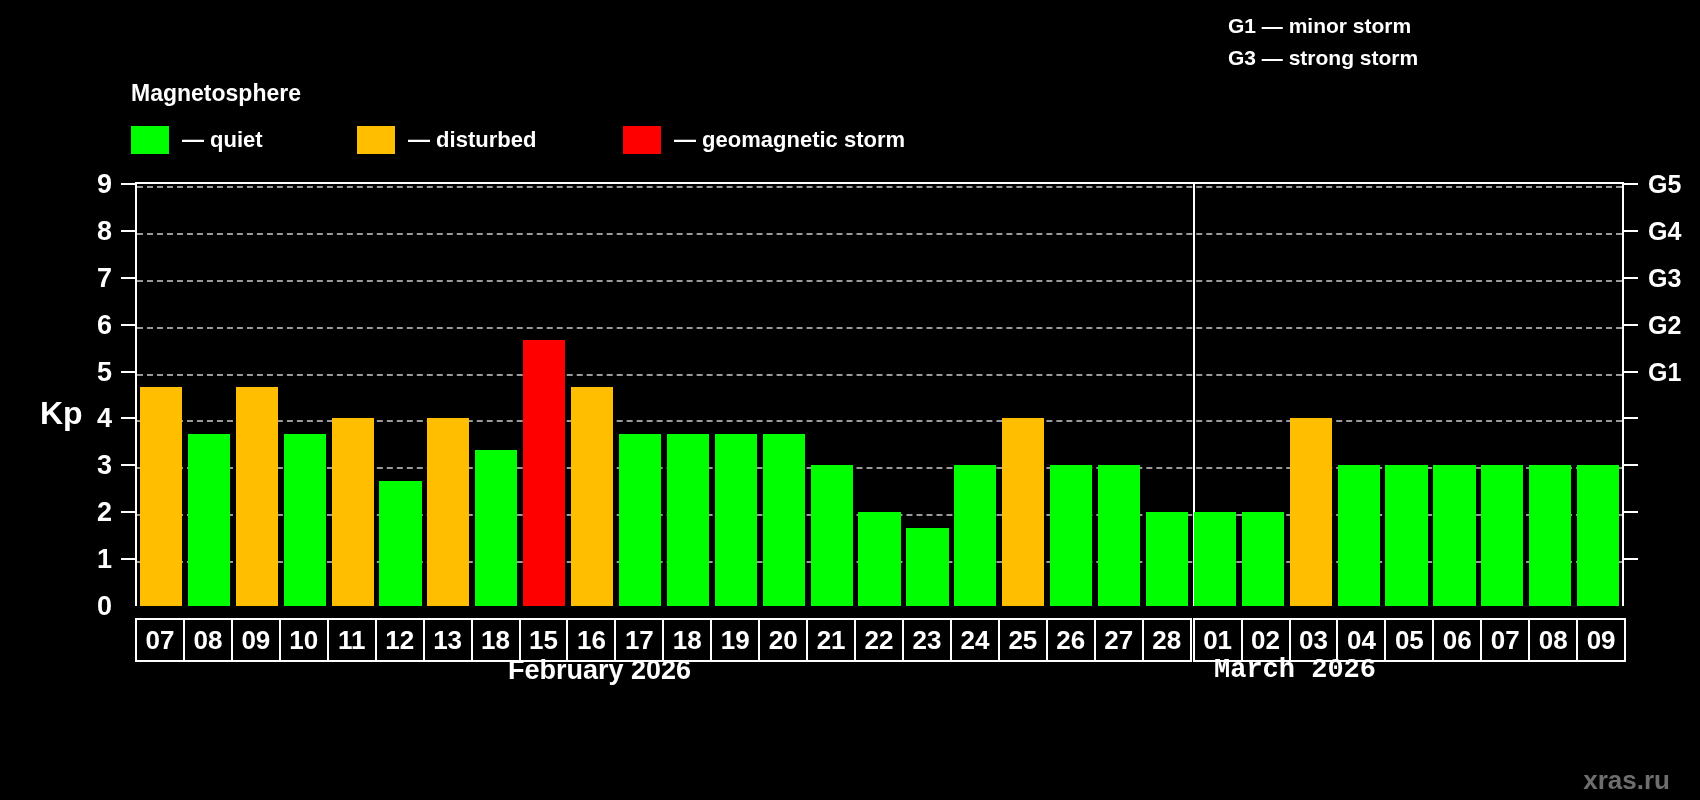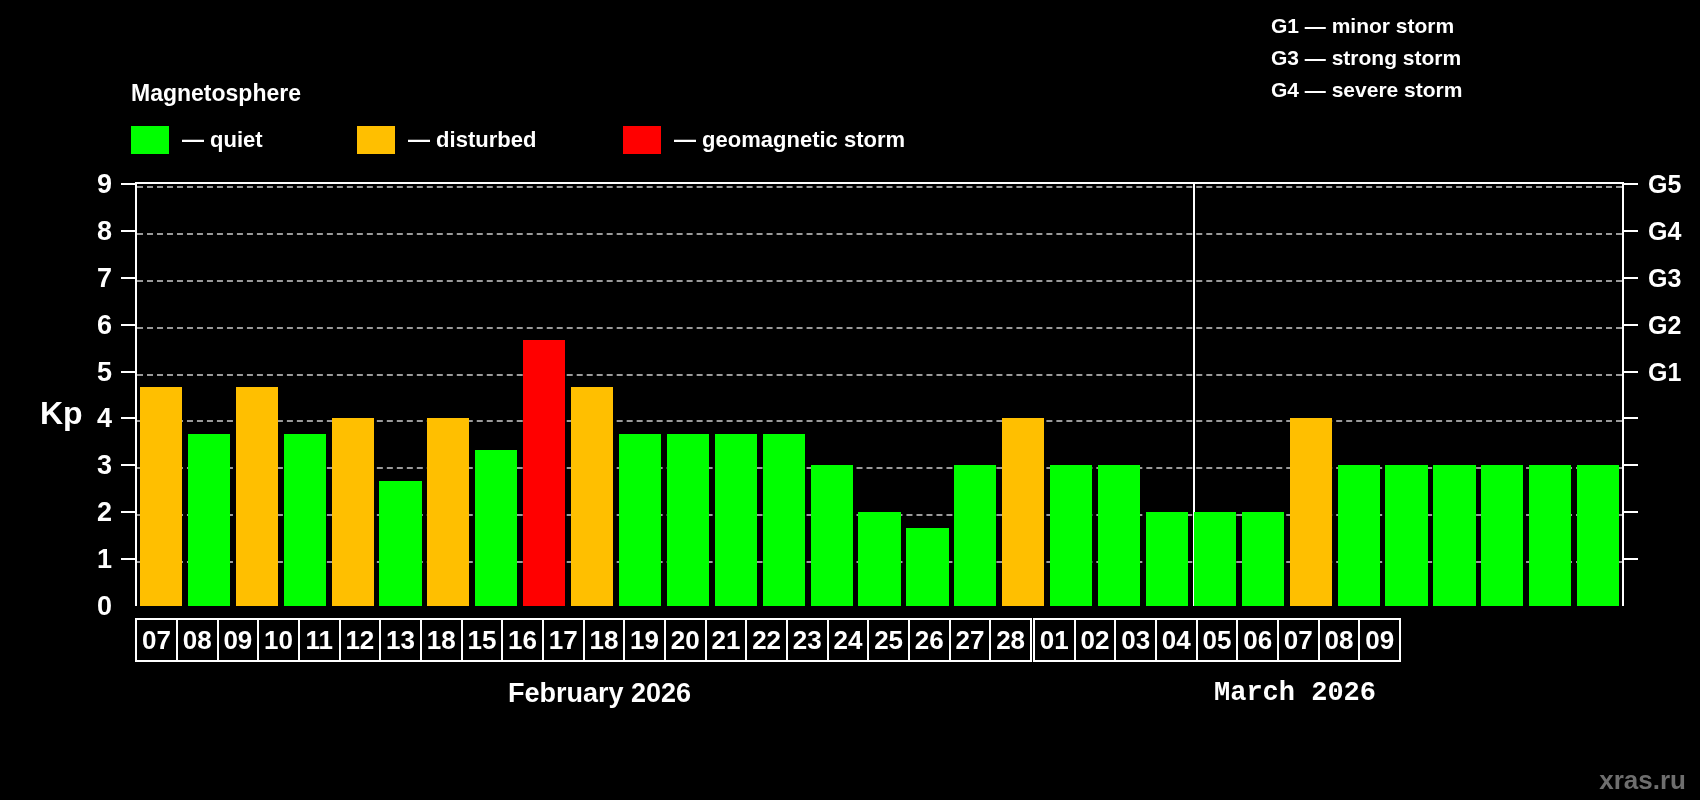--- a/index.html
+++ b/index.html
@@ -27,21 +27,21 @@
   .legend { position: absolute; left: 131px; top: 124px; height: 32px; }
   .legend-item { position: absolute; top: 0; display: flex; align-items: center; height: 32px; }
   .legend-swatch { width: 38px; height: 28px; display: inline-block; }
   .legend-label { font-size: 22px; font-weight: bold; color: #fff; margin-left: 13px; white-space: nowrap; }
   .lg-0 { left: 0; }
   .lg-1 { left: 226px; align-items: center; }
   .lg-2 { left: 492px; }
 
   
   .gscale { position: absolute; left: 1228px; top: 10px; }
-  .gscale-row { font-size: 21px; font-weight: bold; color: #fff; line-height: 32px; white-space: nowrap; margin-left: 43px; }
+  .gscale-row { font-size: 21px; font-weight: bold; color: #fff; line-height: 32px; white-space: nowrap; }
 
   
   .plot-frame {
     position: absolute;
     left: 135px; top: 182px;
     width: 1489px; height: 424px;
     border: 2px solid #fff;
     border-bottom: none;
   }
   .grid-line {
@@ -84,43 +84,42 @@
     position: absolute; left: 137px; top: 184px;
     width: 1485px; height: 422px;
     display: flex; align-items: flex-end;
   }
   .bar-cell { flex: 1 1 0; height: 100%; position: relative; display: flex; align-items: flex-end; }
   .bar { width: 88%; margin: 0 auto; }
 
   
   .datebar {
     position: absolute; left: 135px; top: 618px;
-    width: 1264px; height: 44px;
+    width: 1489px; height: 44px;
     display: flex;
-    justify-content: flex-end;
   }
   .date-cell {
     flex: 1 1 0;
     border: 2px solid #fff;
     margin-right: -2px;
     display: flex; align-items: center; justify-content: center;
     font-size: 26px; font-weight: bold; color: #fff;
     background: #000;
   }
   .date-cell.gap { margin-left: 3px; }
 
   .month-name {
     position: absolute; font-size: 27px; font-weight: bold; color: #fff;
-    top: 678px; white-space: nowrap;
+    top: 655px; white-space: nowrap;
   }
   .month-feb { left: 508px; }
   .month-mar { left: 1214px; font-family: Liberation Mono, monospace; }
 
   .watermark {
-    position: absolute; right: 14px; bottom: 4px;
+    position: absolute; right: 30px; bottom: 4px;
     font-size: 26px; font-weight: bold; color: #6e6e6e;
   }
 </style>
 </head>
 <body>
 
 <div id="root">
 
   <div class="subtitle">Magnetosphere</div>
 
@@ -135,21 +134,20 @@
       </div>
       <div class="legend-item lg-2">
         <span class="legend-swatch" style="background: rgb(255, 0, 0);"></span>
         <span class="legend-label">— geomagnetic storm</span>
       </div>
     </div>
 
   <div class="gscale" id="gscale">
       <div class="gscale-row">G1 — minor storm</div>
       <div class="gscale-row">G3 — strong storm</div>
-      <div class="gscale-row">G4 — severe storm</div>
     </div>
 
   <div class="plot-frame" id="plot-frame">
       <div class="grid-line" style="top: 377.111px;"></div>
       <div class="grid-line" style="top: 330.222px;"></div>
       <div class="grid-line" style="top: 283.333px;"></div>
       <div class="grid-line" style="top: 236.444px;"></div>
       <div class="grid-line" style="top: 189.556px;"></div>
       <div class="grid-line" style="top: 142.667px;"></div>
       <div class="grid-line" style="top: 95.7778px;"></div>

